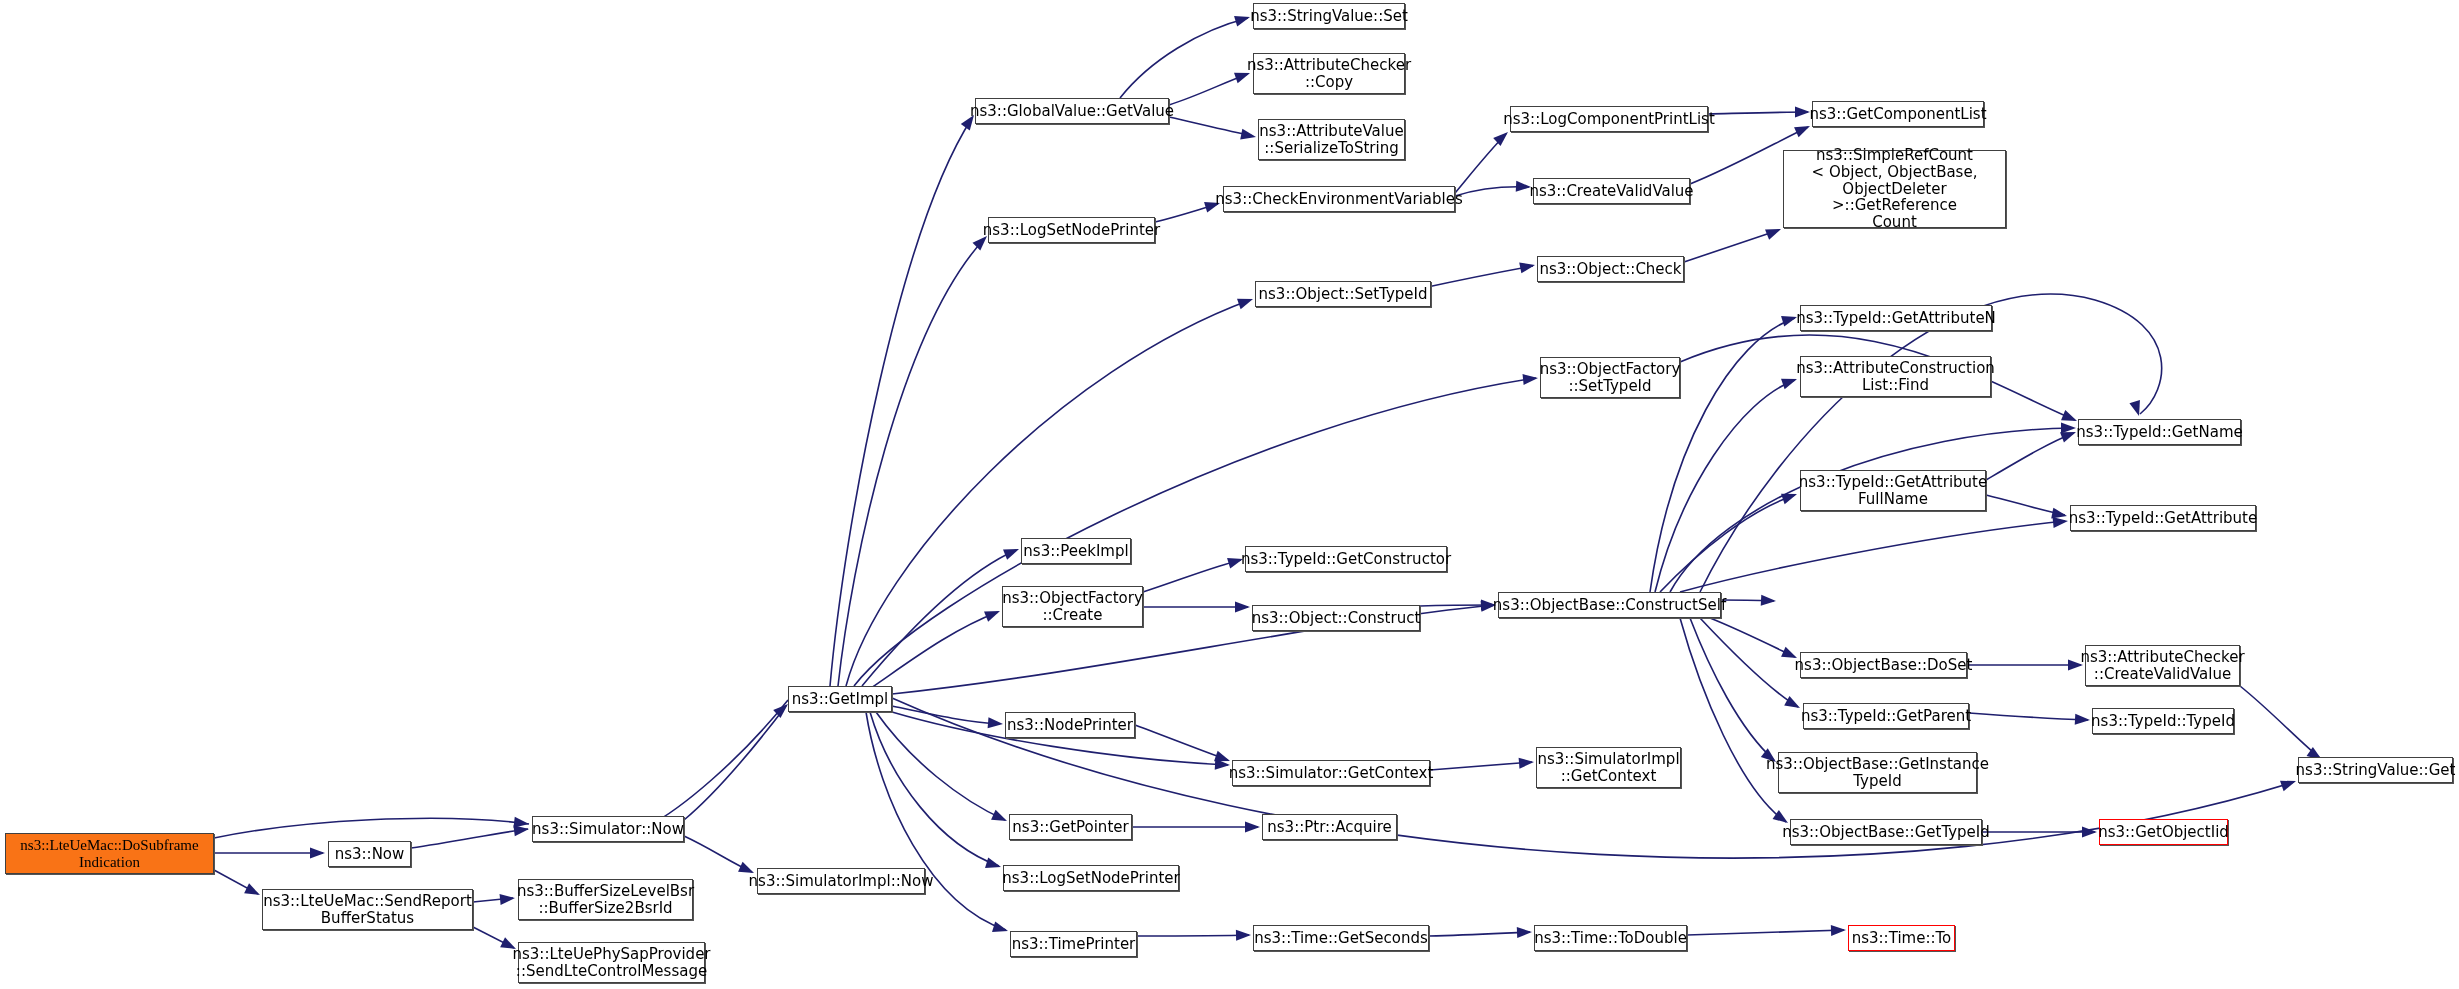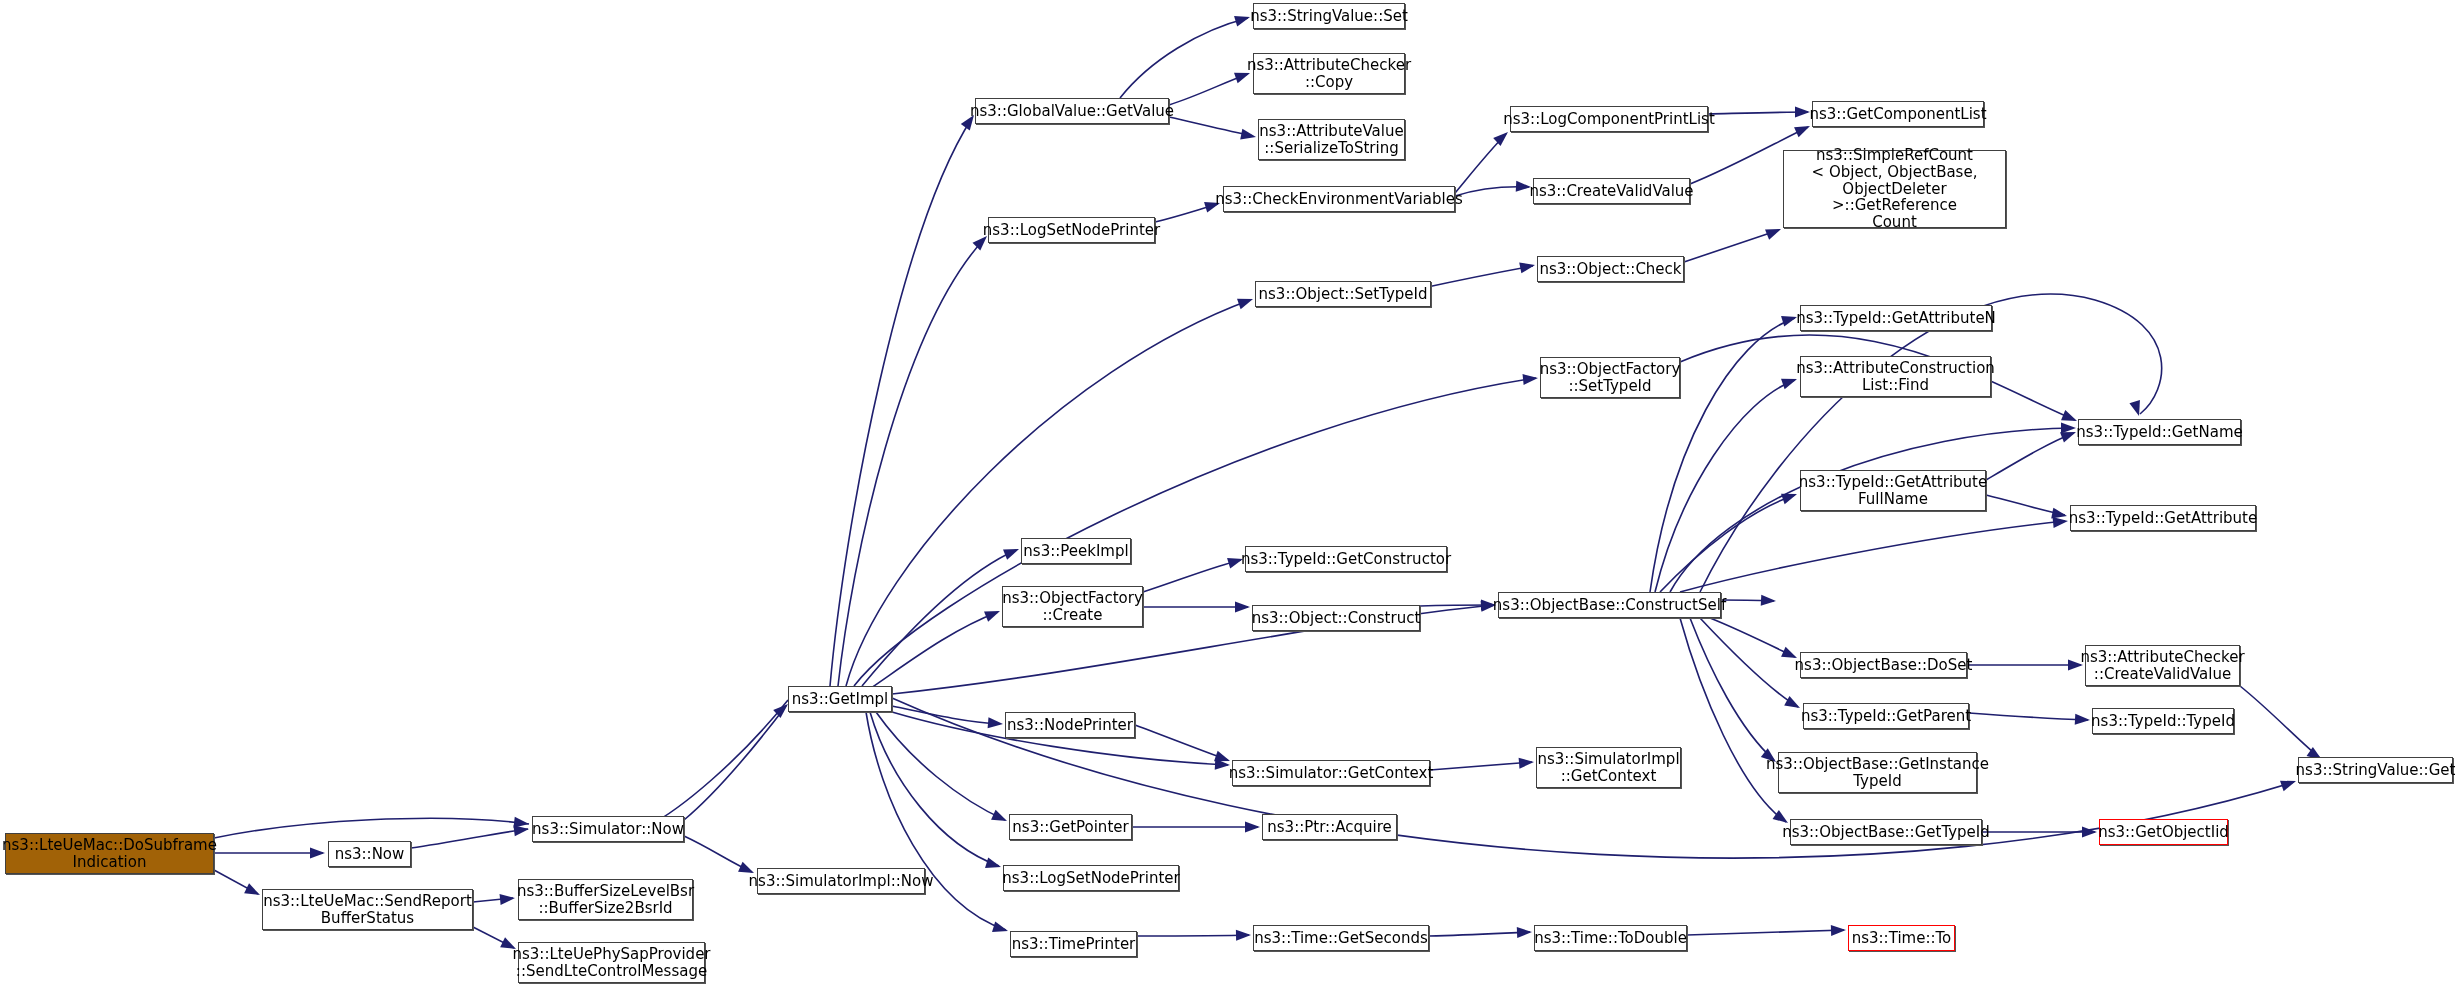--- a/index.html
+++ b/index.html
@@ -4,21 +4,21 @@
 <style>
   html,body{margin:0;padding:0;background:#ffffff;}
   body{font-family:"DejaVu Sans","Liberation Sans",sans-serif;}
   #canvas{position:relative;width:2459px;height:989px;background:#fff;overflow:hidden;}
   #edges{position:absolute;left:0;top:0;width:2459px;height:989px;}
   .node{position:absolute;box-sizing:border-box;background:#ffffff;border:1px solid #404040;
         display:flex;align-items:center;justify-content:center;text-align:center;
         font-size:15px;line-height:1.12;color:#000000;white-space:pre-line;
         font-family:"DejaVu Sans","Liberation Sans",sans-serif;
         box-shadow:1px 1px 0 0 #555;}
-  .node.root{background:#a16207;border:1px solid #404040;}
+  .node.root{background:#f97316;border:1px solid #404040;font-family:Liberation Serif, serif;}
   .node.red{border:1px solid #ff0000;}
   .edge{fill:none;stroke:#1f1f6e;stroke-width:1.6;}
   .arrowhead{fill:#1f1f6e;}
 </style>
 </head>
 <body>
 
 <div id="canvas">
   <svg id="edges" viewBox="0 0 2459 989" preserveAspectRatio="none">
       <path d="M214,838 C300,820 440,812 529,824" class="edge"></path>

